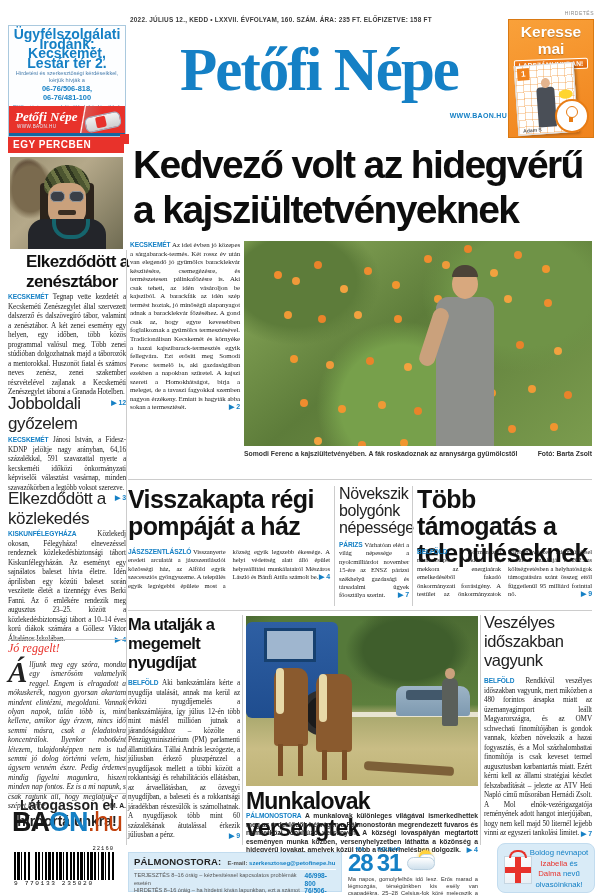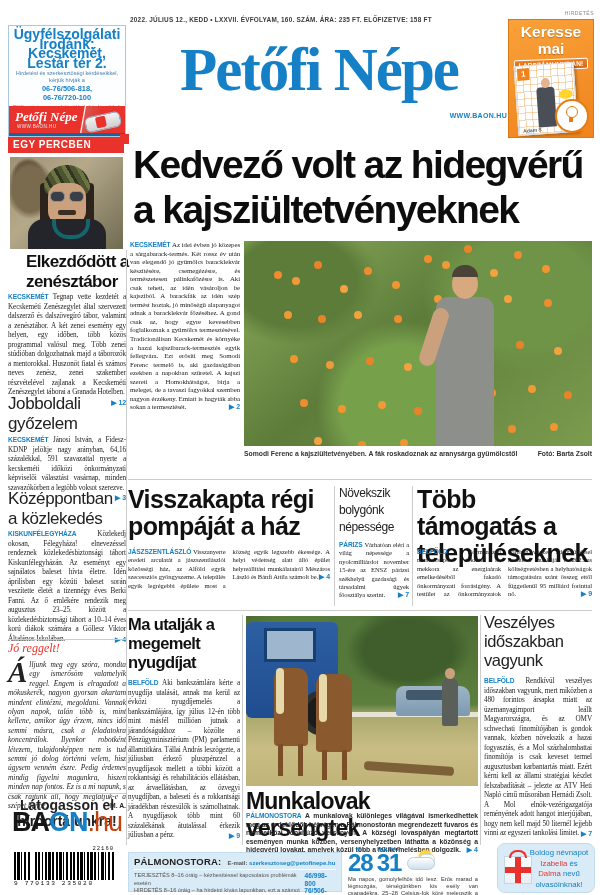--- a/index.html
+++ b/index.html
@@ -128,21 +128,21 @@
   .horse-leg{position:absolute;width:5px;background:#7a4e26;}
   .log{position:absolute;left:118px;top:148px;width:90px;height:9px;background:#7d6038;border-radius:4px;transform:rotate(4deg);}
   .car{position:absolute;left:150px;top:70px;width:74px;height:30px;background:linear-gradient(180deg,#9db4c6,#7d99b0);
       border-radius:8px 10px 3px 3px;}
   .car-win{position:absolute;left:10px;top:4px;width:40px;height:10px;background:#42586b;border-radius:3px;}
   .driver{position:absolute;left:196px;top:62px;width:16px;height:48px;background:#5a5f5a;border-radius:6px 6px 2px 2px;}
   .driver-head{position:absolute;left:199px;top:52px;width:10px;height:11px;background:#caa17c;border-radius:50%;}
 
   
   .mid-title-big{font-size:25px;line-height:27px;}
-  .mid-title-small{font-size:12px;line-height:17px;}
+  .mid-title-small{font-size:16px;line-height:17px;}
   .mid-body{font-family:"Liberation Serif",serif;font-size:6.6px;line-height:8.4px;letter-spacing:-.1px;
       text-align:justify;color:#1c1c1c;}
   .two-col{column-count:2;column-gap:7px;}
   .bottom-title{font-size:16.5px;line-height:19px;}
   .caption{font-size:6.8px;font-weight:bold;color:#333;}
   .horses-title{font-size:23px;letter-spacing:-.8px;}
   .horses-caption{font-size:6.8px;line-height:8.6px;font-weight:600;color:#2a2a2a;text-align:justify;}
 
   
   .panel{background:#d9ebf7;border:1px solid #c2dcef;box-sizing:border-box;}
@@ -177,21 +177,21 @@
   <div class="abs dateline" style="left:130px;top:16px;width:420px;">2022. JÚLIUS 12., KEDD • LXXVII. ÉVFOLYAM, 160. SZÁM. ÁRA: 235 FT. ELŐFIZETVE: 158 FT</div>
 
   <div class="abs service-box" style="left:8px;top:25px;width:118px;height:112px;">
     <div class="sb-title">
       <span>Ügyfélszolgálati Irodánk:</span><br>
       <span>Kecskemét, Lestár tér 2.</span>
     </div>
     <div class="sb-body">Hirdetési és szerkesztőségi kérdéseikkel, kérjük hívják a</div>
     <div class="sb-phone">
       <span>06-76/506-818,</span><br>
-      <span>06-76/720-100</span>
+      <span>06-76/481-100</span>
     </div>
     <div class="sb-body">
       <span>Előfizetési megrendelésükkel, kérdéseikkel, kérjük hívják a </span><b style="color:#1580c5;">06-46/998-800</b><span> helyi tarifás számot.</span>
     </div>
     <div class="sb-logo-strip">
       <div class="sb-logo">Petőfi Népe</div>
       <div class="sb-logo-sub">WWW.BAON.HU</div>
       <div class="sb-roll">
           <div class="sb-roll-band"></div>
         </div>
@@ -246,21 +246,21 @@
     <span class="more">▶ 12</span>
   </div>
 
   <div class="abs left-title t-med" style="left:8px;top:394px;width:118px;">Jobboldali győzelem</div>
   <div class="abs body-text" style="left:8px;top:435px;width:118px;height:54px;">
     <span class="lead">KECSKEMÉT</span>
     <span>Jánosi István, a Fidesz-KDNP jelöltje nagy arányban, 64,16 százalékkal, 591 szavazattal nyerte a kecskeméti időközi önkormányzati képviselői választást vasárnap, minden szavazókörben a legtöbb voksot szerezve.</span>
     <span class="more">▶ 3</span>
   </div>
 
-  <div class="abs left-title t-med" style="left:8px;top:489px;width:118px;">Középpontban a közlekedés</div>
+  <div class="abs left-title t-med" style="left:8px;top:489px;width:118px;">Elkezdődött a közlekedés</div>
   <div class="abs body-text" style="left:8px;top:529px;width:118px;height:110px;">
     <span class="lead">KISKUNFÉLEGYHÁZA</span>
     <span>Közlekedj okosan, Félegyháza! elnevezéssel rendeznek közlekedésbiztonsági tábort Kiskunfélegyházán. Az eseményt egy sajnálatos baleset hívta életre. Idén áprilisban egy közúti baleset során veszítette életét a tizennégy éves Berki Fanni. Az ő emlékére rendezik meg augusztus 23–25. között a közlekedésbiztonsági tábort a 10–14 éves korú diákok számára a Göllesz Viktor Általános Iskolában.</span>
     <span class="more">▶ 4</span>
   </div>
 
   <div class="abs hairline" style="left:8px;top:639px;width:118px;height:1px;"></div>
   <div class="abs greeting-title" style="left:8px;top:641px;width:118px;">Jó reggelt!</div>
   <div class="abs greeting-body" style="left:8px;top:660px;width:118px;height:130px;">
     <span class="dropcap">Á</span><span>lljunk meg egy szóra, mondta egy ismerősöm valamelyik reggel. Engem is elragadott a mókuskerék, nagyon gyorsan akartam mindent elintézni, megoldani. Vannak olyan napok, talán több is, mint kellene, amikor úgy érzem, nincs idő semmi másra, csak a feladatokra koncentrálok. Ilyenkor robotként létezem, tulajdonképpen nem is tud semmi jó dolog történni velem, hisz úgysem venném észre. Pedig érdemes mindig figyelni magunkra, hiszen minden nap fontos. Ez is a mi napunk, s csak rajtunk áll, hogy meglátjuk-e a szépet benne.</span>

